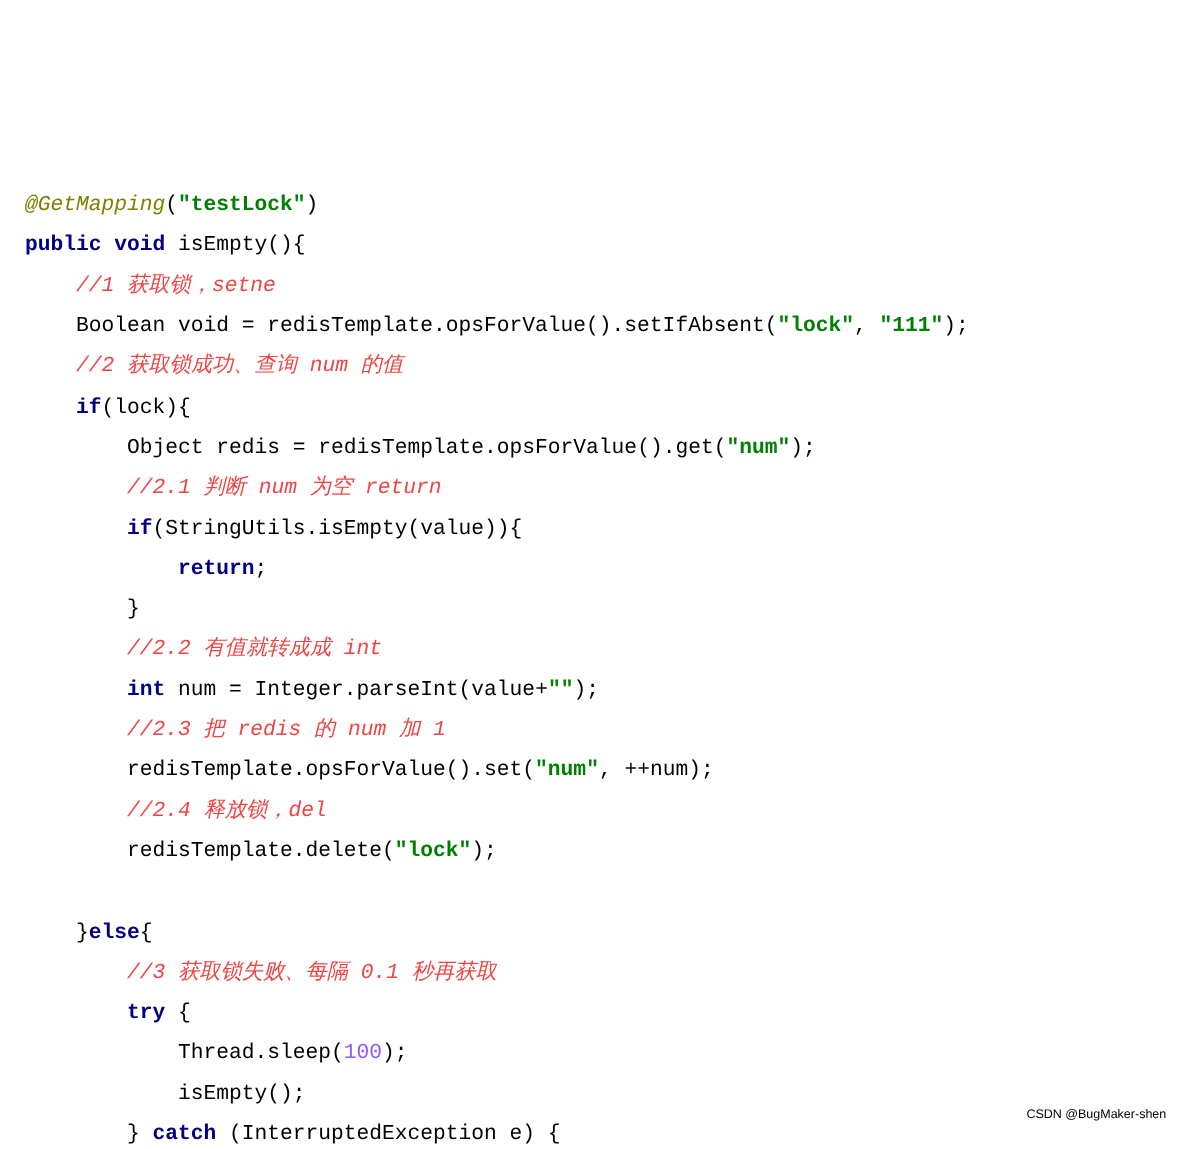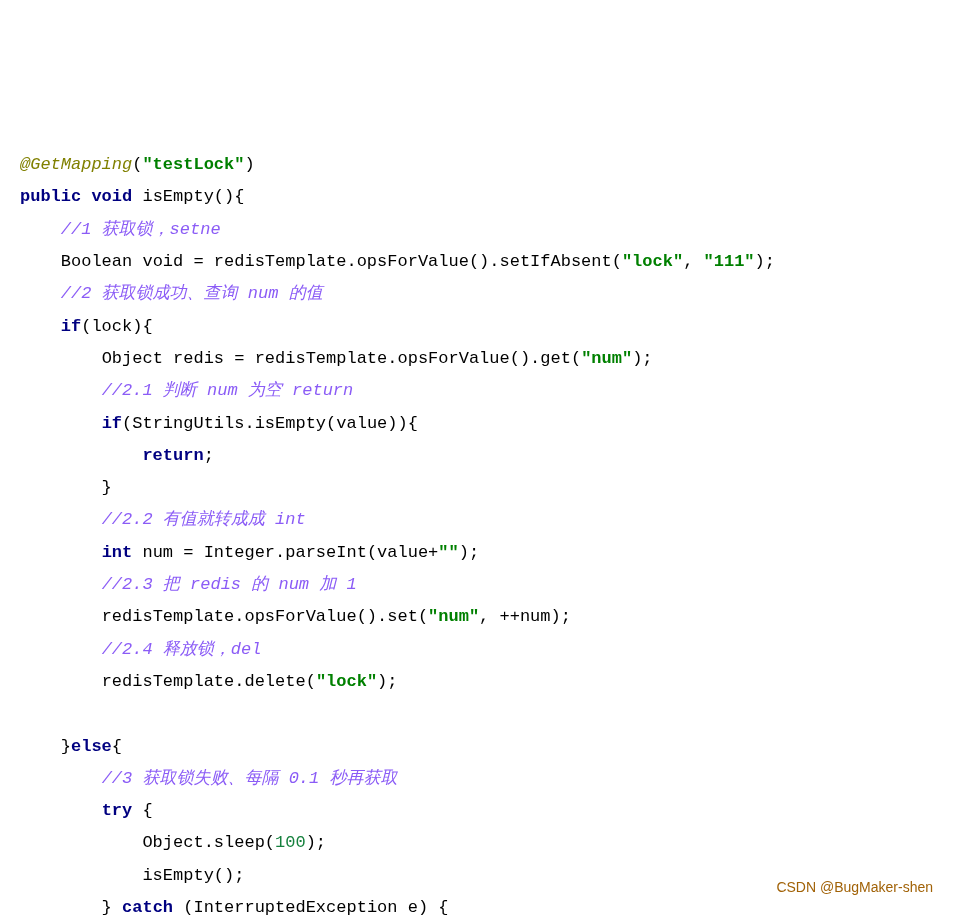--- a/index.html
+++ b/index.html
@@ -12,30 +12,30 @@
     color: #000000;
     width: 955px;
     height: 919px;
     box-sizing: border-box;
     position: relative;
     white-space: pre;
   }
   .annotation { color: #808000; font-style: italic; }
   .keyword { color: #000080; font-weight: bold; }
   .string { color: #008000; font-weight: bold; }
-  .comment { color: #8b5cf6; font-style: italic; }
+  .comment { color: #ef4444; font-style: italic; }
   .method-i { }
-  .number { color: #15803d; text-align: center; }
+  .number { color: #8b5cf6; text-align: center; }
   .watermark {
     position: absolute;
     bottom: 18px;
     right: 22px;
-    color: #a16207;
+    color: #000000;
     font-family: Arial, sans-serif;
-    font-size: 14px;
+    font-size: 10px;
     font-style: normal;
     white-space: nowrap;
   }
 </style>
 </head>
 <body>
 
 
 
 <div class="code-block"><span class="annotation">@GetMapping</span>(<span class="string">"testLock"</span>)
@@ -52,21 +52,21 @@
         <span class="comment">//2.2 有值就转成成 int</span>
         <span class="keyword">int</span><span> num = Integer.</span><span class="method-i">parseInt</span><span>(value+</span><span class="string">""</span>);
         <span class="comment">//2.3 把 redis 的 num 加 1</span>
         <span>redisTemplate</span><span>.opsForValue().set(</span><span class="string">"num"</span><span>, ++num);</span>
         <span class="comment">//2.4 释放锁，del</span>
         <span>redisTemplate</span><span>.delete(</span><span class="string">"lock"</span>);
 
     }<span class="keyword">else</span>{
         <span class="comment">//3 获取锁失败、每隔 0.1 秒再获取</span>
         <span class="keyword">try</span> {
-            <span>Object.</span><span class="method-i">sleep</span>(<span class="number">100</span>);
+            <span>Thread.</span><span class="method-i">sleep</span>(<span class="number">100</span>);
             <span>isEmpty();</span>
         } <span class="keyword">catch</span><span> (InterruptedException e) {</span>
             
         }
     }
 }</div>
 
 <div class="watermark">CSDN @BugMaker-shen</div>
 
 

